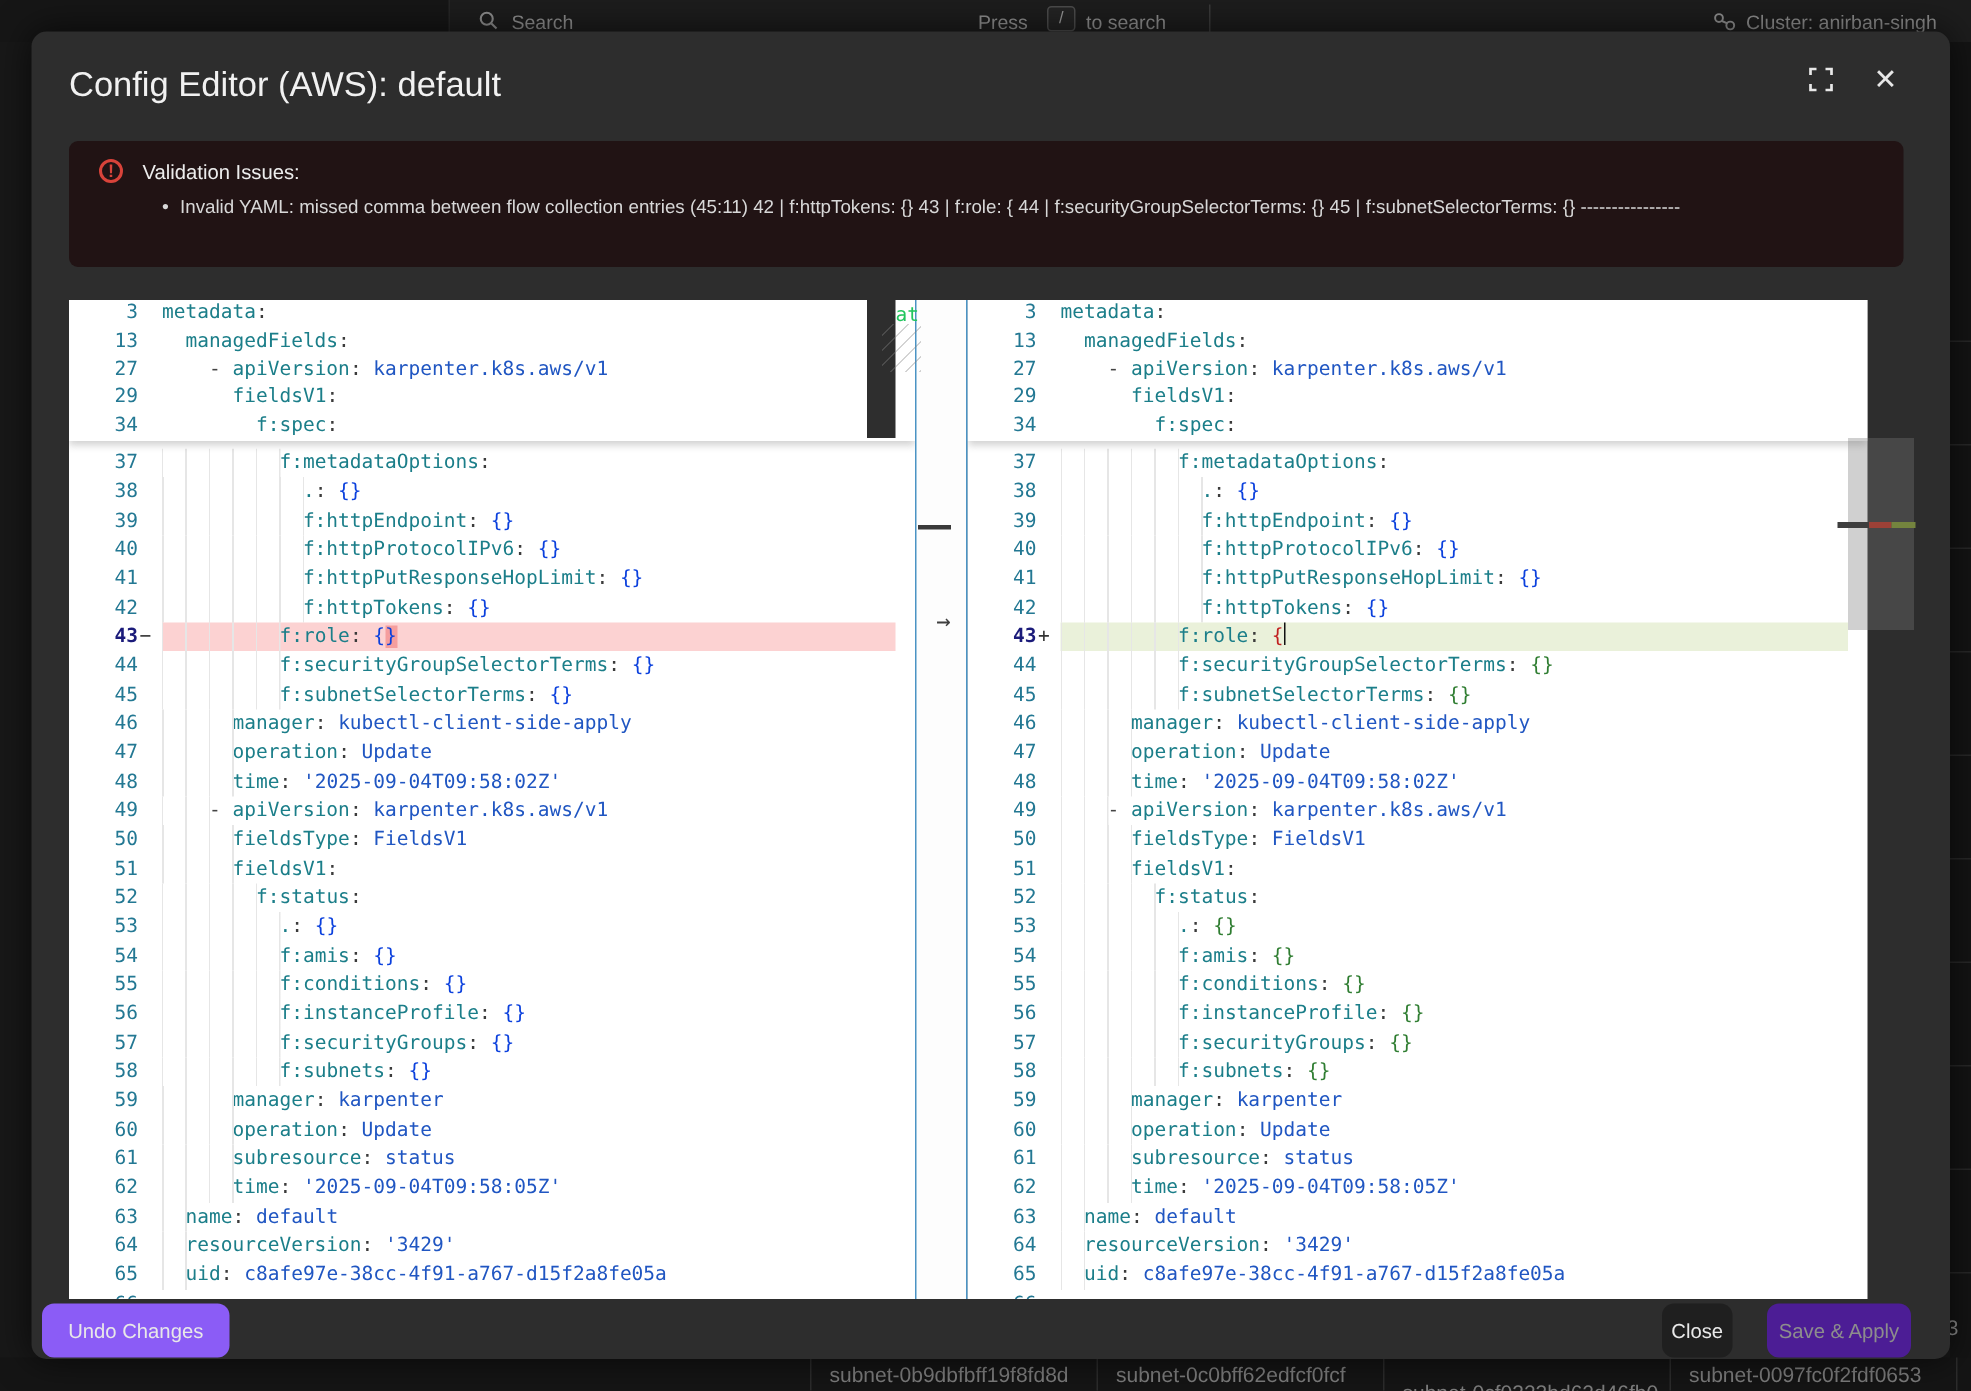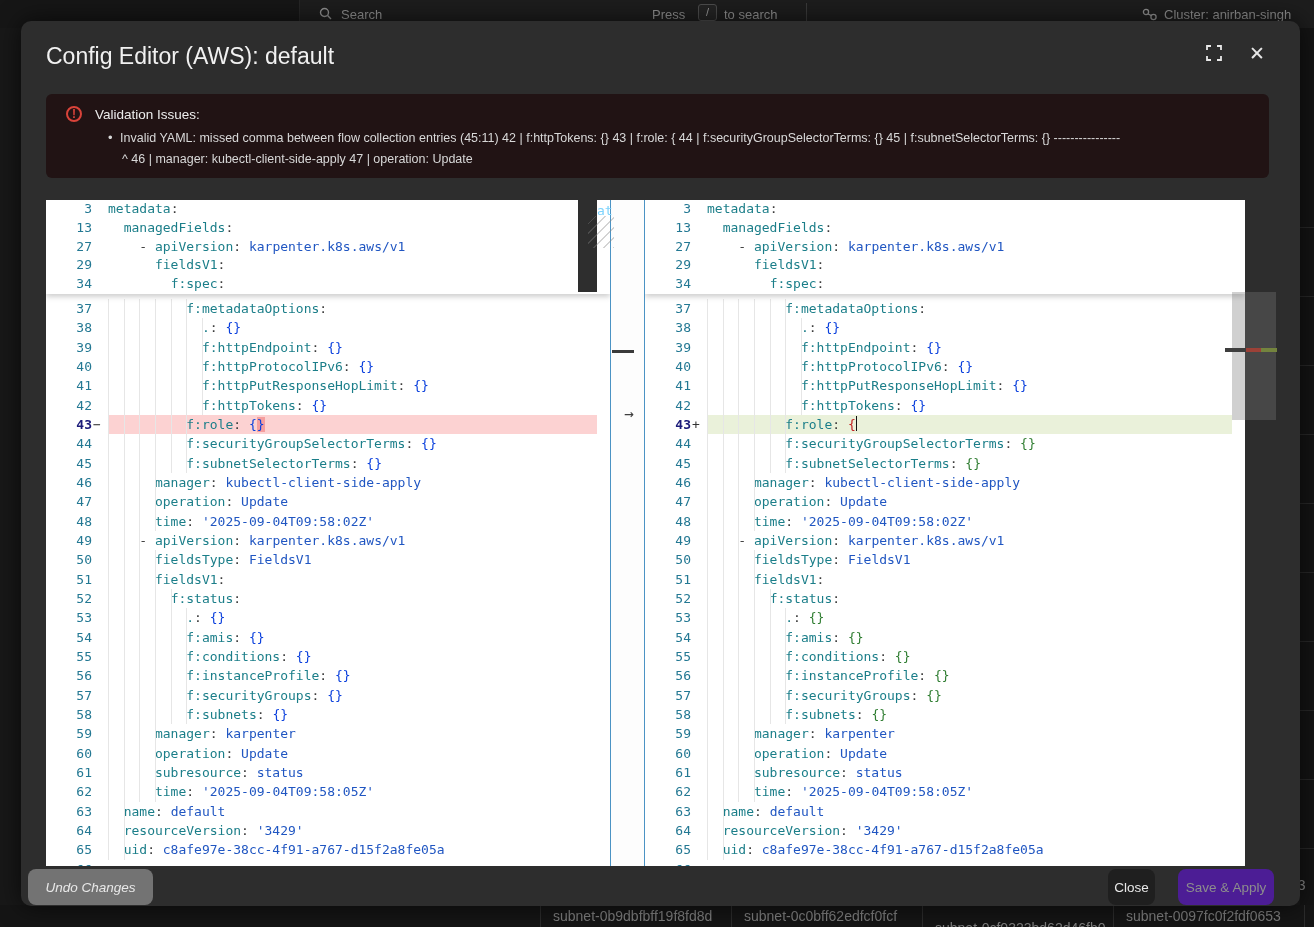--- a/index.html
+++ b/index.html
@@ -65,35 +65,35 @@
 
   
   #sash { position:absolute; left:564px; top:0; width:35px; height:666px; background:#fdfdfd;
           border-left:1.5px solid #4b93c4; border-right:1.5px solid #4b93c4; z-index:5; }
   #revert-arrow { position:absolute; left:572px; top:204px; width:22px; height:20px; color:#3f3f3f;
                   font-size:16px; line-height:20px; text-align:center; z-index:6; cursor:pointer; }
   #ruler-cursor-left { position:absolute; left:566px; top:150px; width:22px; height:3px; background:#3a3a3a; z-index:7; }
 
   
   #hidden-widget { position:absolute; left:532px; top:0; width:19px; height:92px; background:#2e2e2e; z-index:6; }
-  #overflow-text { position:absolute; left:551px; top:3px; color:#7dd3fc; z-index:6; }
+  #overflow-text { position:absolute; left:551px; top:3px; color:#22c55e; z-index:6; }
   #hatch { position:absolute; left:542px; top:16px; width:26px; height:32px; z-index:7;
            background:repeating-linear-gradient(315deg, rgba(130,130,130,0.35) 0 1px, transparent 1px 7px); }
 
   
   #scroll-slider { position:absolute; left:1186px; top:92px; width:44px; height:128px; background:rgba(120,120,120,0.35); z-index:8; }
   .ov-mark { position:absolute; top:148px; height:4px; z-index:9; }
   #ov-gray  { left:1179px; width:21px; background:#3e3e3e; }
   #ov-red   { left:1200px; width:15px; background:#9c4137; }
   #ov-green { left:1215px; width:16px; background:#74843e; }
 
   
   .btn { position:absolute; top:848px; height:36px; border:none; border-radius:8px; font-size:13.5px;
          font-family:"Liberation Sans", sans-serif; cursor:pointer; }
-  #undo-btn { left:7px; width:125px; background:#737373; color:#e8e8e8;font-style:italic; }
+  #undo-btn { left:7px; width:125px; background:#8b5cf6; color:#e8e8e8; }
   #close-footer-btn { left:1087px; width:47px; background:#1f1f1f; color:#e8e8e8; }
   #save-btn { left:1157px; width:96px; background:#4c1d95; color:#8d8d8d; cursor:default; }
 
   svg { display:block; }
 </style>
 </head>
 <body>
 
 <div id="bg-topbar" class="abs">
   <div id="bg-sidebar" class="abs"></div>
@@ -150,21 +150,20 @@
         <path d="M6 16 H2 V12"></path>
     </svg>
   </div>
   <div id="close-btn" class="hdr-icon">✕</div>
 
   <div id="banner" class="abs">
     <span id="banner-icon">!</span>
     <span id="banner-title">Validation Issues:</span>
     <span id="banner-bullet">•</span>
     <span id="banner-line1" class="banner-line">Invalid YAML: missed comma between flow collection entries (45:11) 42 | f:httpTokens: {} 43 | f:role: { 44 | f:securityGroupSelectorTerms: {} 45 | f:subnetSelectorTerms: {} ----------------</span>
-    <span id="banner-line2" class="banner-line">^ 46 | manager: kubectl-client-side-apply 47 | operation: Update</span>
   </div>
 
   <div id="editor" class="abs">
     <div id="pane-left" class="pane">
       <div class="codebody">
           <div class="row"><span class="ln">37</span><span class="sign"></span><span class="content"><span class="guides" style="width: 79.3px;"></span><span>          </span><span class="tk-k">f:metadataOptions</span><span class="tk-p">:</span></span></div>
           <div class="row"><span class="ln">38</span><span class="sign"></span><span class="content"><span class="guides" style="width: 94.96px;"></span><span>            </span><span class="tk-k">.</span><span class="tk-p">: </span><span class="tk-b">{}</span></span></div>
           <div class="row"><span class="ln">39</span><span class="sign"></span><span class="content"><span class="guides" style="width: 94.96px;"></span><span>            </span><span class="tk-k">f:httpEndpoint</span><span class="tk-p">: </span><span class="tk-b">{}</span></span></div>
           <div class="row"><span class="ln">40</span><span class="sign"></span><span class="content"><span class="guides" style="width: 94.96px;"></span><span>            </span><span class="tk-k">f:httpProtocolIPv6</span><span class="tk-p">: </span><span class="tk-b">{}</span></span></div>
           <div class="row"><span class="ln">41</span><span class="sign"></span><span class="content"><span class="guides" style="width: 94.96px;"></span><span>            </span><span class="tk-k">f:httpPutResponseHopLimit</span><span class="tk-p">: </span><span class="tk-b">{}</span></span></div>

